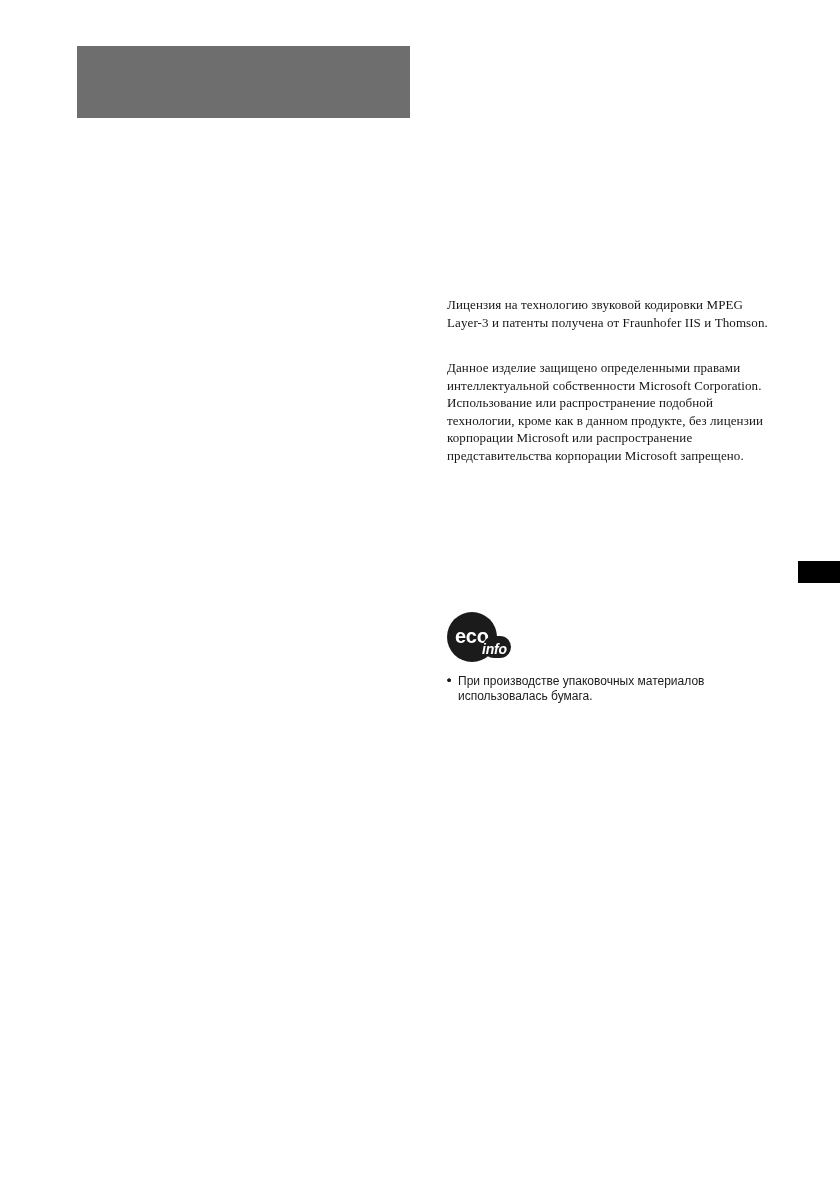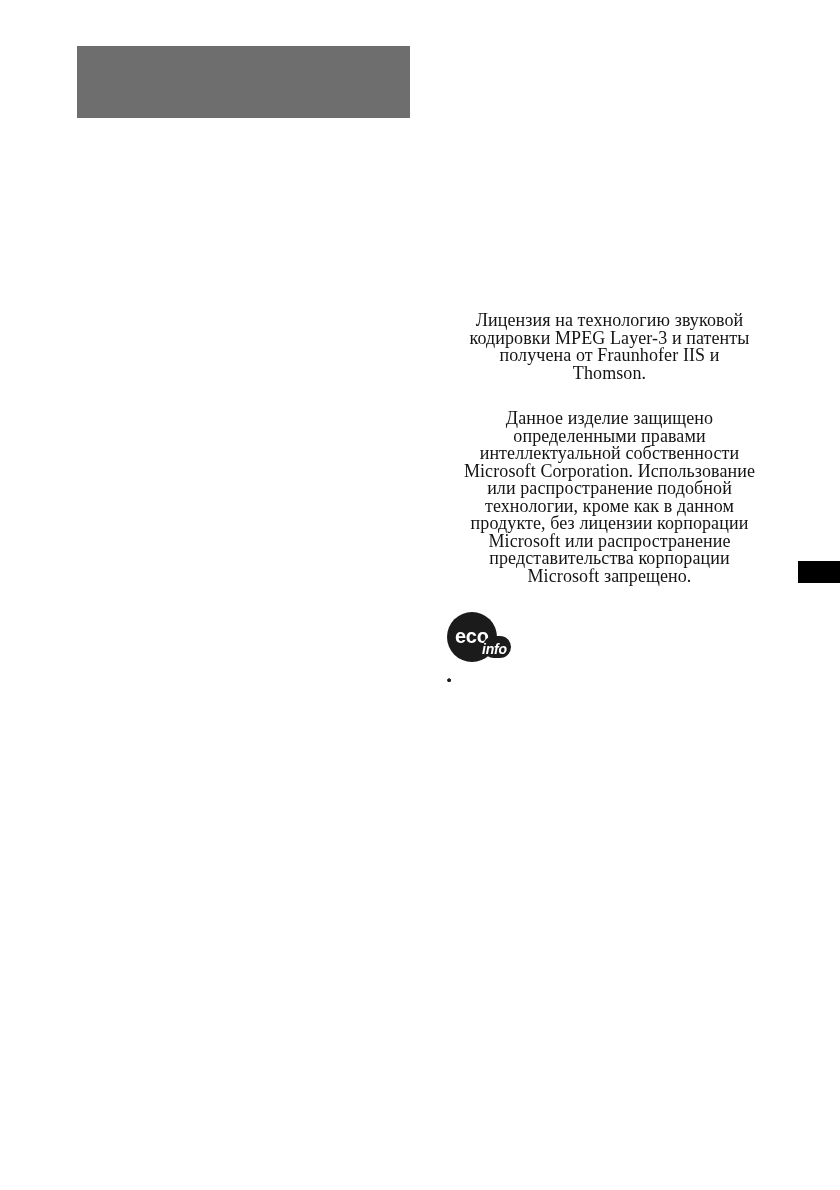--- a/index.html
+++ b/index.html
@@ -44,26 +44,25 @@
   
   .col-right {
     position: absolute;
     left: 447px;
     top: 296px;
     width: 325px;
   }
 
   .para-serif {
     font-family: "Liberation Serif", serif;
-    font-size: 18px;
+    font-size: 13px;
     line-height: 17.5px;
     color: #141414;
-    margin: 16px;
+    margin: 0;
     letter-spacing: 0.1px;
-    text-align: center;
   }
 
   .para-serif + .para-serif {
     margin-top: 28px;
   }
 
   
   .eco-wrap {
     position: absolute;
     left: 447px;
@@ -163,17 +162,18 @@
 
     <ul class="eco-list">
       <li>
         <span class="bullet">•</span>
       </li>
       <li>
         <span class="bullet">•</span>
       </li>
       <li>
         <span class="bullet">•</span>
+        <span>При производстве упаковочных материалов использовалась бумага.</span>
       </li>
     </ul>
   </div>
 
 </div>
 
 </body></html>

